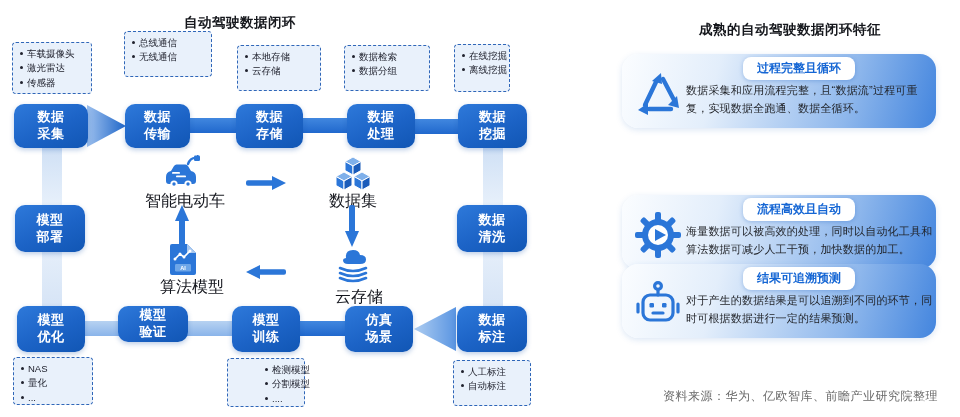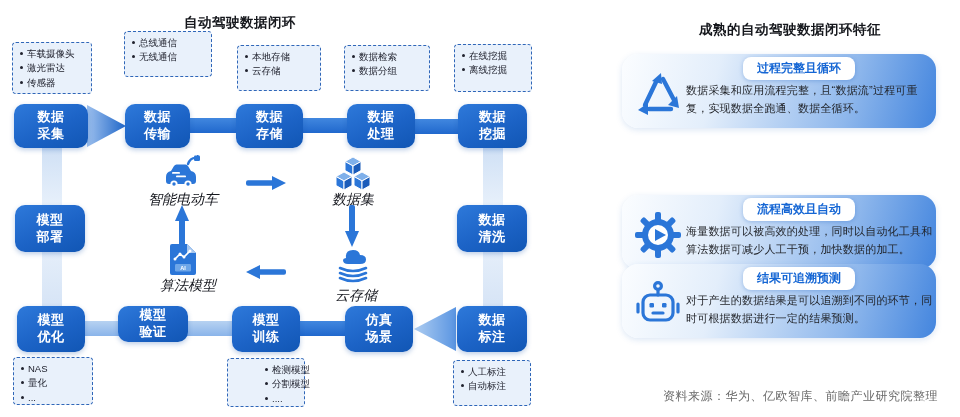--- a/index.html
+++ b/index.html
@@ -20,21 +20,21 @@
   .blabel{width:2.35em;font-size:13px;font-weight:bold;color:#fff;line-height:1.3;
           text-align:center;letter-spacing:.5px;}
   
   .band{position:absolute;height:15px;z-index:1;border-radius:3px;
         background:linear-gradient(180deg,#4187df 0%,#2068cd 100%);}
   .band.light{background:linear-gradient(180deg,#b7d2f1 0%,#8ab4ea 100%);}
   .vband{position:absolute;width:20px;z-index:0;
          background:linear-gradient(180deg,#cfe0f5 0%,#edf4fc 45%,#d6e4f6 100%);}
   .tri{position:absolute;z-index:1;}
   .micon{position:absolute;z-index:2;}
-  .mlabel{position:absolute;font-size:14px;color:#14161d;text-align:center;z-index:2;white-space:nowrap;font-style:italic;}
+  .mlabel{position:absolute;font-size:16px;color:#14161d;text-align:center;z-index:2;white-space:nowrap;}
   
   .card{position:absolute;left:622px;width:314px;height:74px;border-radius:16px;z-index:1;
         background:linear-gradient(105deg,#fbfdff 0%,#e3eefb 30%,#8eb7ec 72%,#4385de 100%);
         box-shadow:0 2px 6px rgba(60,120,200,.18);}
   .pill{position:absolute;left:121px;top:3px;background:#ffffff;border-radius:8px;
         padding:3px 14px;font-size:12px;font-weight:bold;color:#1566d4;
         box-shadow:0 1px 4px rgba(20,90,190,.3);white-space:nowrap;}
   .cicon{position:absolute;left:12px;top:16px;width:48px;height:48px;}
   .cbody{position:absolute;left:64px;top:27px;width:250px;font-size:11px;line-height:1.65;
          color:#1f2126;letter-spacing:.2px;}
@@ -88,21 +88,21 @@
   <div class="note" style="left:344px;top:45px;width:86px;height:46px;">
     <div class="nrow">
         <span class="dot"></span>
         <span class="ntext">数据检索</span>
       </div>
     <div class="nrow">
         <span class="dot"></span>
         <span class="ntext">数据分组</span>
       </div>
   </div>
-  <div class="note" style="left:454px;top:44px;width:78px;height:48px;">
+  <div class="note" style="left:454px;top:44px;width:56px;height:48px;">
     <div class="nrow">
         <span class="dot"></span>
         <span class="ntext">在线挖掘</span>
       </div>
     <div class="nrow">
         <span class="dot"></span>
         <span class="ntext">离线挖掘</span>
       </div>
   </div>
 

